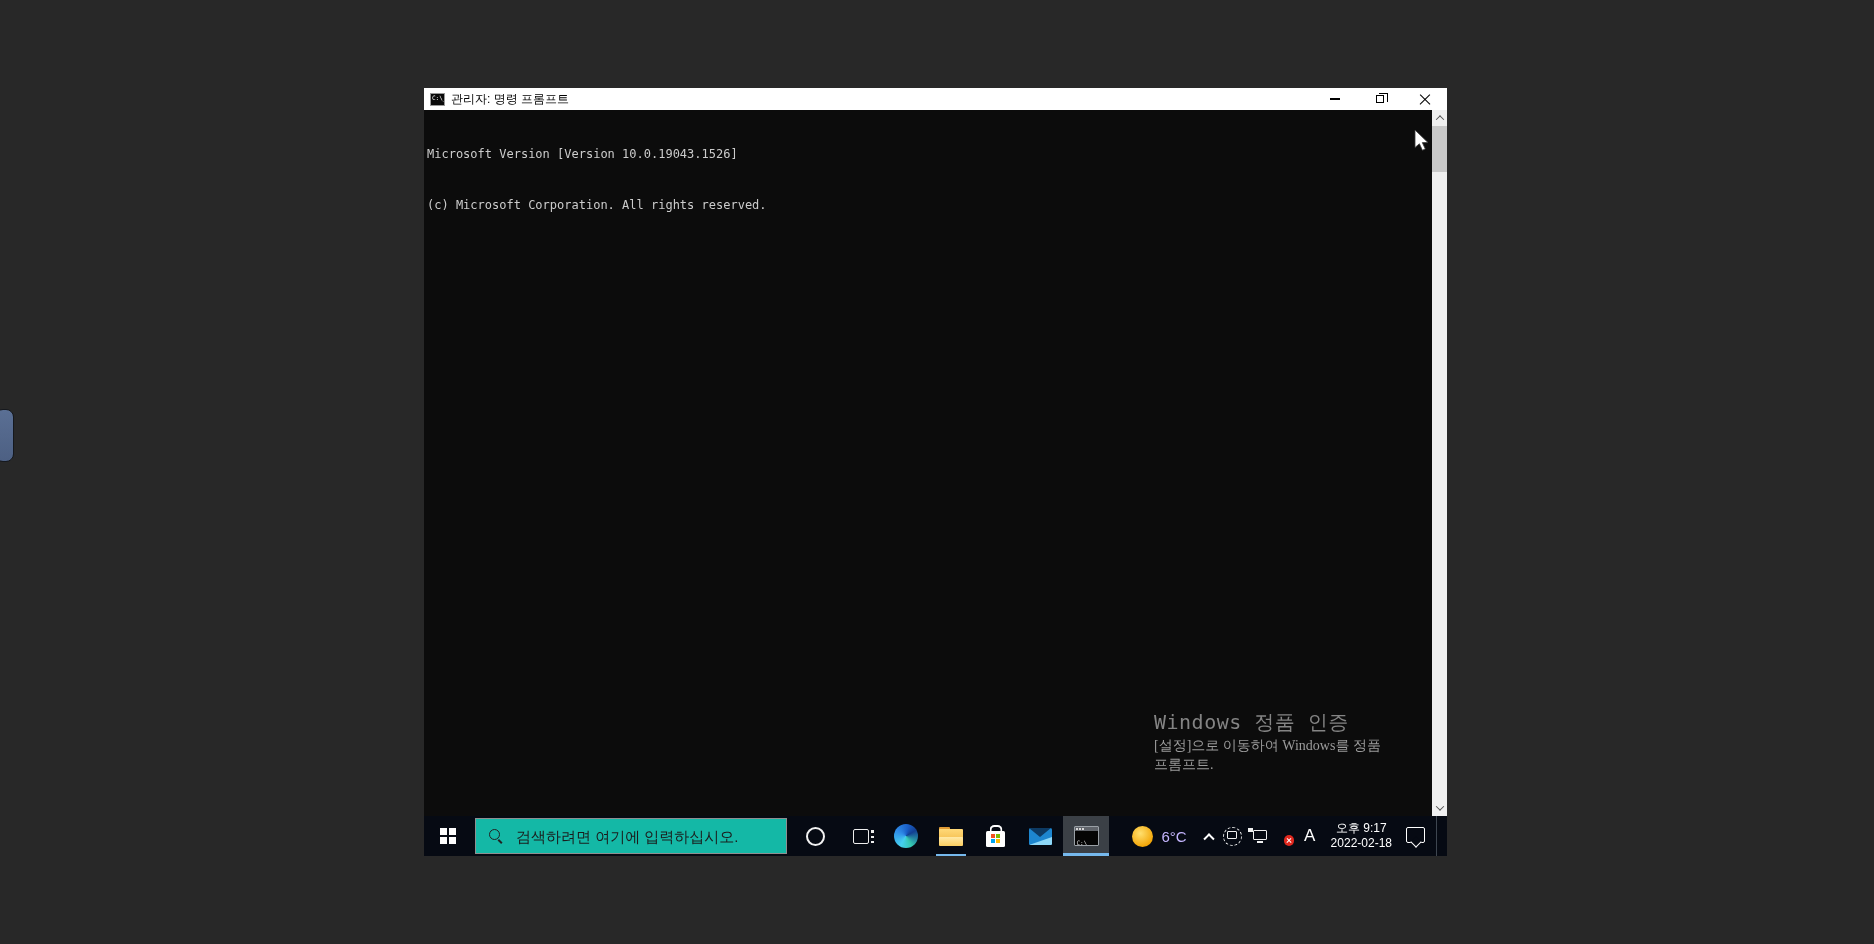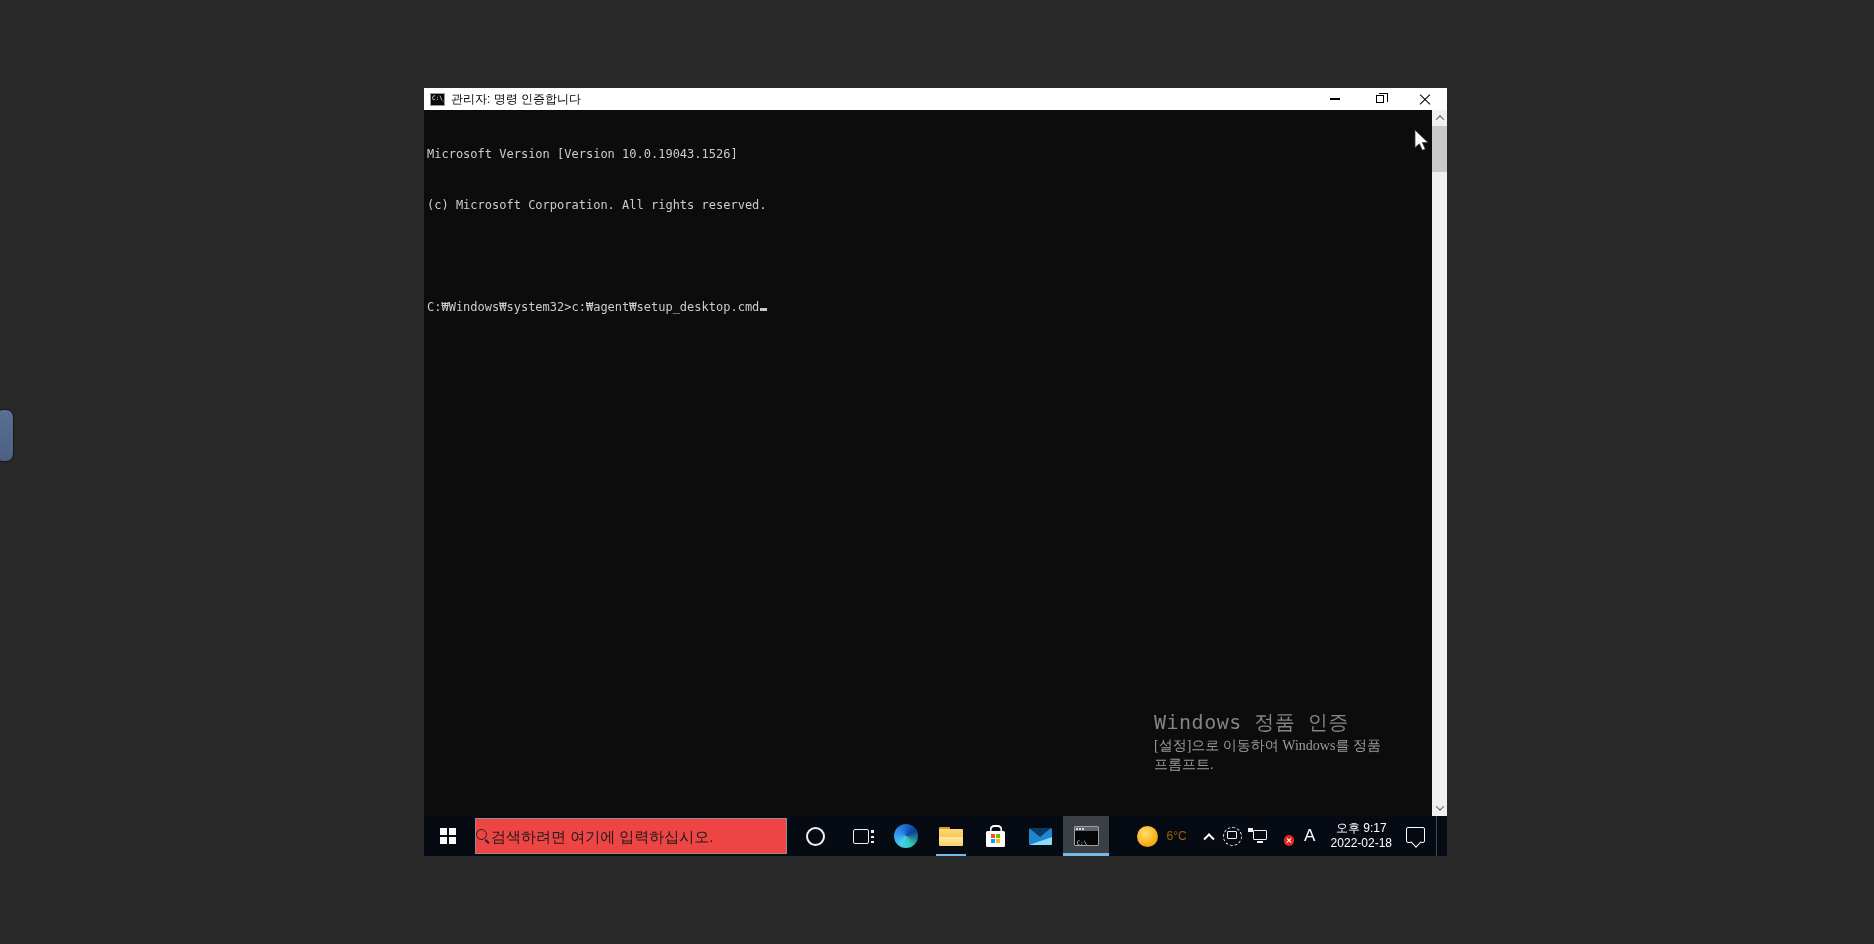--- a/index.html
+++ b/index.html
@@ -50,22 +50,22 @@
   .sb-thumb { position:absolute; top:16px; left:0; width:15px; height:46px; background:#c9c9c9; }
 
   
   .taskbar { position:absolute; left:0; right:0; bottom:0; height:40px; background:#060a13;
     display:flex; align-items:center; color:#fff; }
   .tb-item { height:40px; display:flex; align-items:center; justify-content:center; flex:none; position:relative; }
   .start { width:48px; }
   .winlogo { display:grid; grid-template-columns:7.5px 7.5px; grid-template-rows:7.5px 7.5px; gap:1.5px; }
   .winlogo span { background:#fdfdfd; }
 
-  .searchbox { width:312px; height:36px; margin-left:3px; background:#ef4444; border:1px solid #8f8f8f;
-    display:flex; align-items:center; }
+  .searchbox { width:312px; height:36px; margin-left:3px; background:#14b8a6; border:1px solid #8f8f8f;
+    display:flex; align-items:center; gap:12px; padding-left:13px; }
   .searchbox input { border:none; outline:none; flex:1; font-size:15px; color:#1b1b1b;
     font-family:"Liberation Sans",sans-serif; background:transparent; }
   .searchbox input::placeholder { color:#1b1b1b; opacity:1; }
   .mag { position:relative; width:15px; height:15px; flex:none; }
   .mag::before { content:""; position:absolute; top:0; left:0; width:9px; height:9px;
     border:1.7px solid #222; border-radius:50%; }
   .mag::after { content:""; position:absolute; left:10px; top:10px; width:5px; height:1.8px;
     background:#222; transform:rotate(45deg); transform-origin:0 0; }
 
   .appbtn { width:45px; }
@@ -106,21 +106,21 @@
   .cmdicon { width:25px; height:20px; border:1px solid #9aa0a6; background:#050505; border-radius:1px; overflow:hidden; }
   .cmdicon .strip { height:4px; background:#60646a; display:flex; align-items:center; gap:1.5px; padding-left:1.5px; }
   .cmdicon .strip i { width:1.5px; height:1.5px; background:#d5d5d5; }
   .cmdicon .ctext { color:#ddd; font:6px/7px "DejaVu Sans Mono",monospace; padding-left:2px; }
 
   
   .tray { margin-left:auto; display:flex; align-items:center; height:40px; padding-right:5px; }
   .tray .tb-item { width:24px; }
   .sun { width:21px; height:21px; border-radius:50%;
     background:radial-gradient(circle at 40% 35%, #ffdf6e, #f2a200 78%); }
-  .temp { font-size:12px; color:#a16207; padding:0 10px 0 7px; }
+  .temp { font-size:15px; color:#c4b5fd; padding:0 10px 0 7px; }
   .chevron-up { width:8px; height:8px; border-top:2px solid #fff; border-left:2px solid #fff;
     transform:rotate(45deg) translate(2px,2px); }
   .meet { position:relative; width:19px; height:19px; border:1.6px dashed #f0f0f0; border-radius:50%; }
   .meet::before { content:""; position:absolute; top:3.5px; left:3px; width:8px; height:5.5px;
     border:1.3px solid #f0f0f0; border-radius:1px; }
   .net { position:relative; width:19px; height:16px; }
   .net .mon { position:absolute; right:0; top:2px; width:14px; height:10px; border:1.5px solid #f0f0f0; border-radius:1px; }
   .net .stand { position:absolute; right:4px; bottom:1px; width:6px; height:1.6px; background:#f0f0f0; }
   .net .plug { position:absolute; left:0; top:0; width:5px; height:4px; background:#f0f0f0; }
   .vol { position:relative; width:17px; height:15px; }
@@ -145,39 +145,38 @@
 </style>
 </head>
 <body>
 
 <div class="side-tab"></div>
 
 <div class="vm">
 
   <div class="titlebar">
     <div class="tb-cmdicon">C:\_</div>
-    <span class="tb-title">관리자: 명령 인증합니다</span>
+    <span class="tb-title">관리자: 명령 프롬프트</span>
     <div class="tb-controls">
       <div class="tb-btn">
           <span class="glyph-min"></span>
         </div>
       <div class="tb-btn">
           <span class="glyph-restore"></span>
         </div>
       <div class="tb-btn">
           <span class="glyph-close"></span>
         </div>
     </div>
   </div>
 
   <div class="console">
     <div class="line">Microsoft Version [Version 10.0.19043.1526]</div>
     <div class="line">(c) Microsoft Corporation. All rights reserved.</div>
     <div class="line">&nbsp;</div>
-    <div class="line"><span>C:₩Windows₩system32&gt;c:₩agent₩setup_desktop.cmd</span><span class="caret"></span></div>
 
     <div class="watermark">
       <div class="wm-title">Windows 정품 인증</div>
       <div class="wm-body">[설정]으로 이동하여 Windows를 정품</div>
       <div class="wm-body">프롬프트.</div>
     </div>
 
     <div class="sb">
       <div class="sb-btn sb-up"><span class="chev up"></span></div>
       <div class="sb-thumb"></div>

